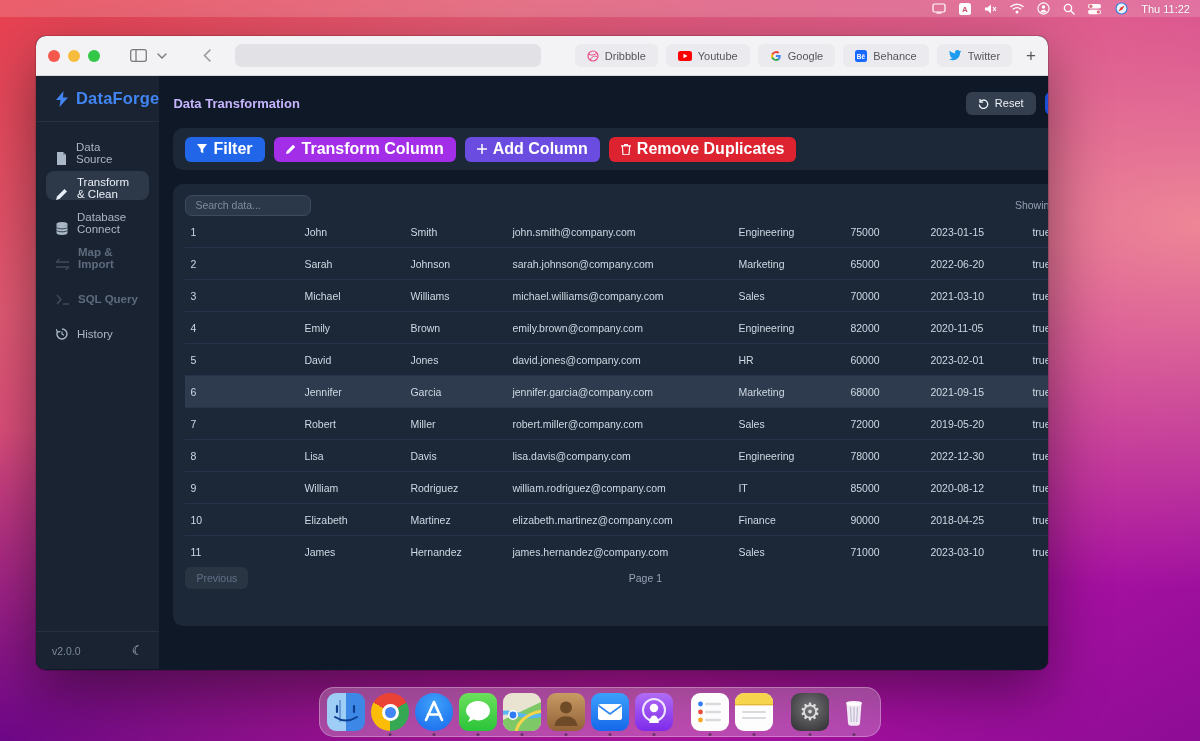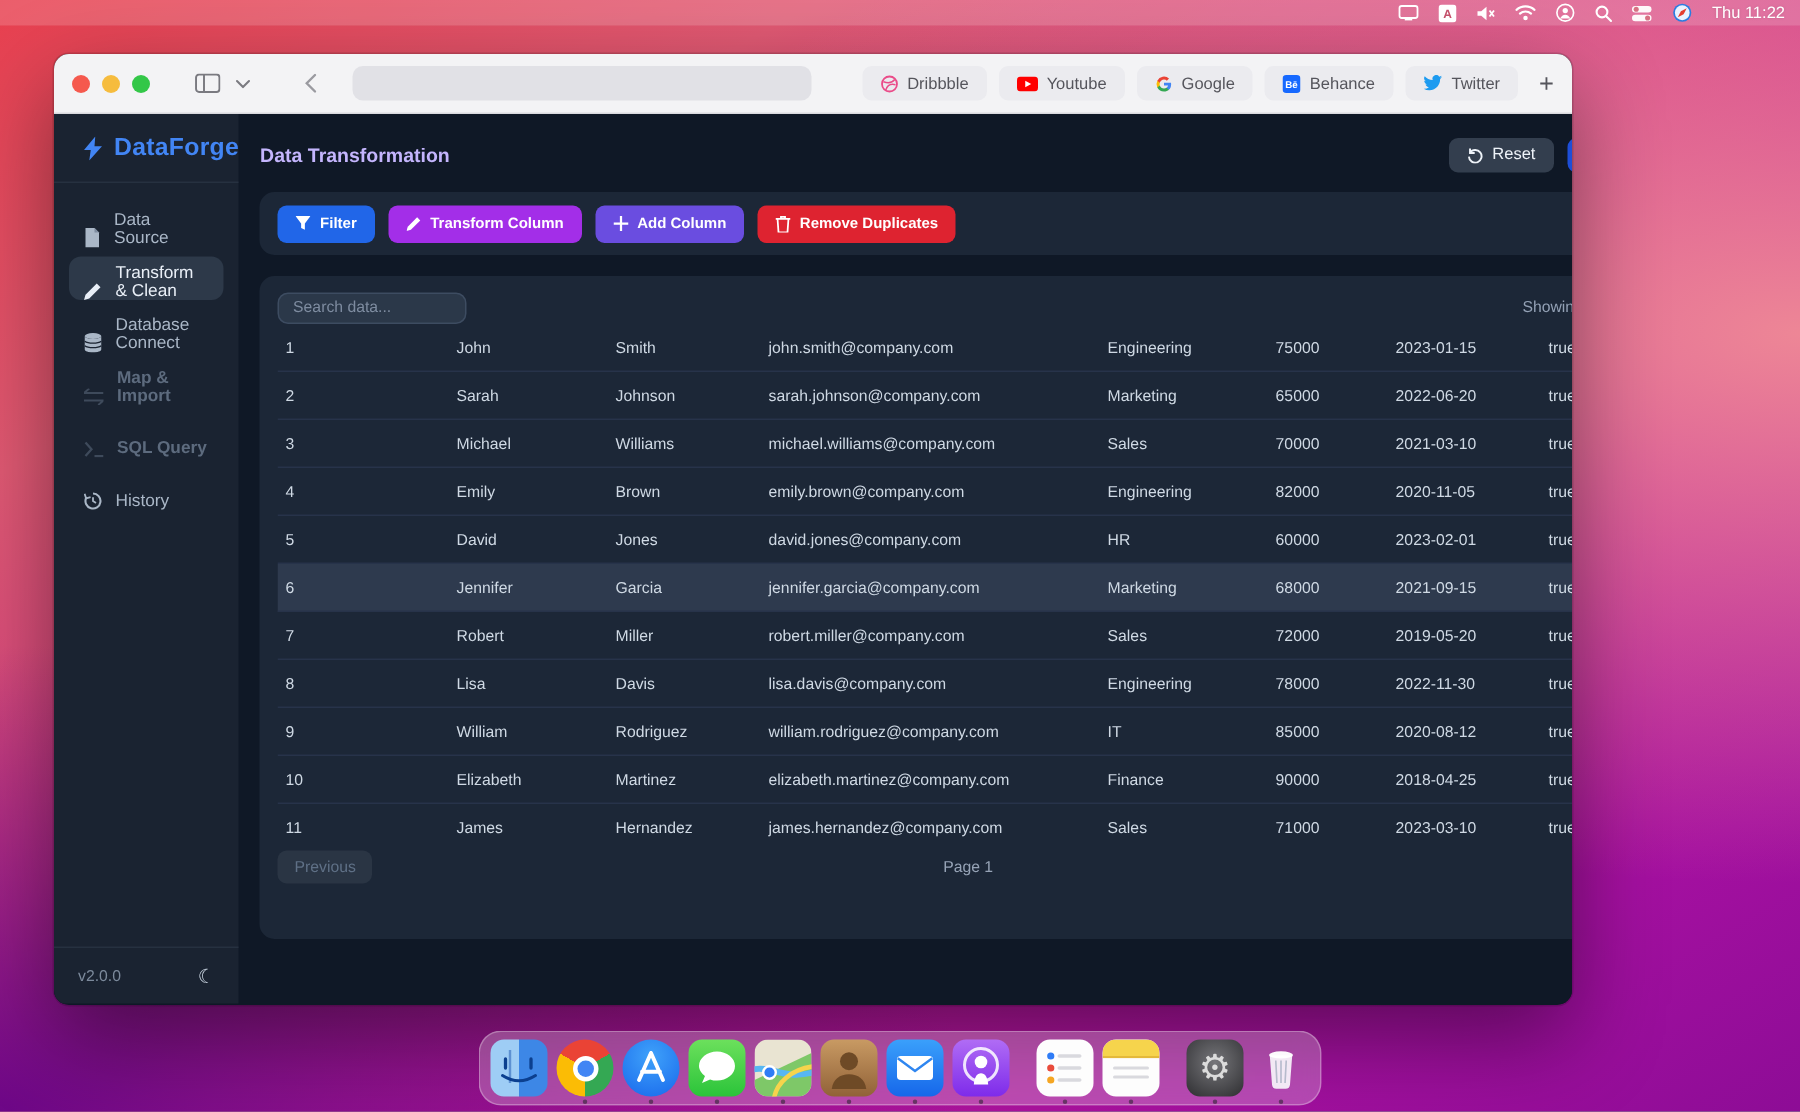--- a/index.html
+++ b/index.html
@@ -51,21 +51,21 @@
   .main{flex:1;position:relative;padding:12px 16px 0 14px;}
   .page-scrollbar{position:absolute;right:4px;top:18px;width:4px;height:30px;border-radius:2px;background:#e0454f;}
   .phead{display:flex;align-items:center;height:30px;}
   .ptitle{color:#c4b5fd;font-size:13px;font-weight:700;}
   .hbtns{margin-left:auto;display:flex;gap:9px;}
   .hbtn{height:23px;border:none;border-radius:6px;color:#eef3f9;font-size:11px;display:flex;
     align-items:center;gap:6px;padding:0 12px;font-family:inherit;}
   
   .card{background:#1c2737;border-radius:10px;}
   .tbar{margin-top:10px;height:42px;display:flex;align-items:center;gap:9px;padding:0 12px;}
-  .tbtn{height:25px;border:none;border-radius:6px;color:#fff;font-size:10px;font-weight:600;
+  .tbtn{height:25px;border:none;border-radius:6px;color:#fff;font-size:16px;font-weight:600;
     display:flex;align-items:center;gap:6px;padding:0 12px;font-family:inherit;}
   
   .tcard{margin-top:14px;height:442px;padding:10px 12px;position:relative;overflow:hidden;}
   .trow-top{display:flex;align-items:center;height:22px;}
   .search{width:126px;height:21px;background:#2b3849;border:1px solid #3d4c61;border-radius:7px;
     color:#cfd9e4;font-size:10.5px;padding:0 9px;font-family:inherit;outline:none;}
   .search::placeholder{color:#7e8ca0;}
   .showing{margin-left:auto;color:#93a1b5;font-size:10.5px;text-align:center;}
   .grid{display:grid;grid-template-columns:114px 106px 102px 226px 112px 80px 102px 78px;align-items:center;}
   .thead{margin-top:11px;height:23px;background:#212e41;border-radius:4px;}
@@ -412,21 +412,21 @@
               <div class="td">2019-05-20</div>
               <div class="td">true</div>
             </div>
             <div class="grid tr">
               <div class="td">8</div>
               <div class="td">Lisa</div>
               <div class="td">Davis</div>
               <div class="td">lisa.davis@company.com</div>
               <div class="td">Engineering</div>
               <div class="td">78000</div>
-              <div class="td">2022-11-30</div>
+              <div class="td">2022-12-30</div>
               <div class="td">true</div>
             </div>
             <div class="grid tr">
               <div class="td">9</div>
               <div class="td">William</div>
               <div class="td">Rodriguez</div>
               <div class="td">william.rodriguez@company.com</div>
               <div class="td">IT</div>
               <div class="td">85000</div>
               <div class="td">2020-08-12</div>

